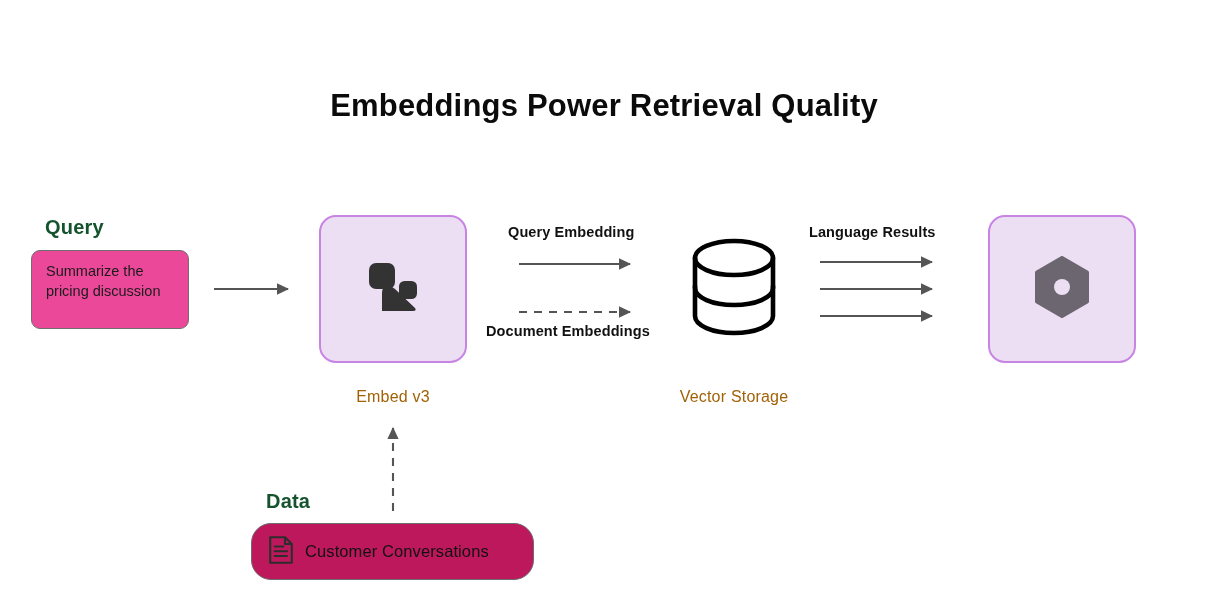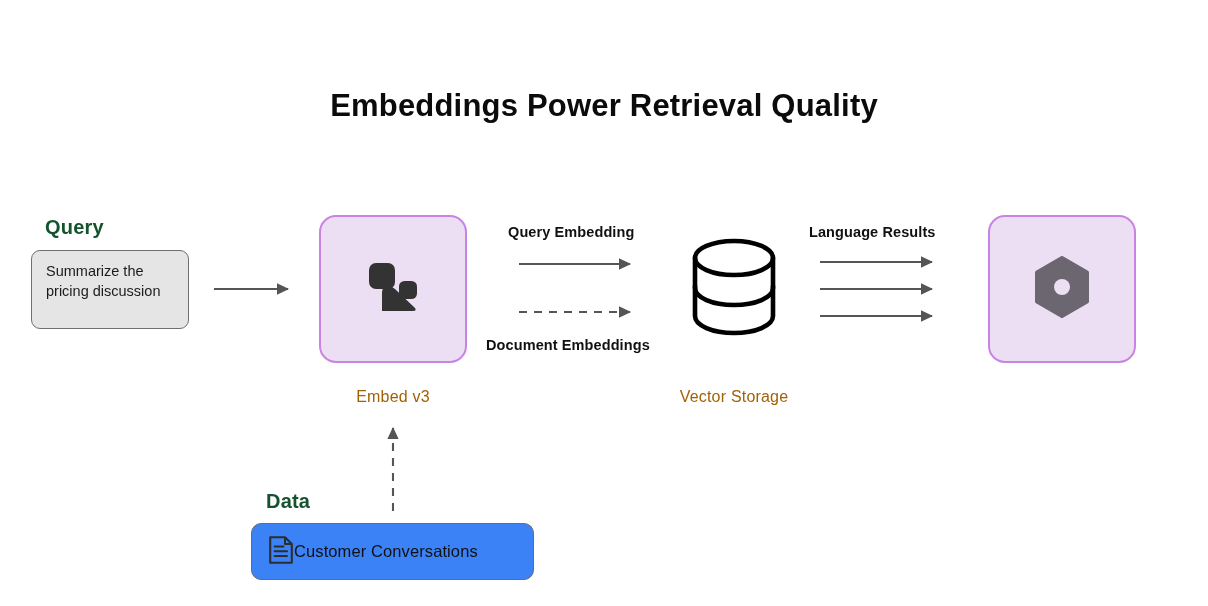--- a/index.html
+++ b/index.html
@@ -41,21 +41,21 @@
     white-space: nowrap;
   }
 
   
   .query-card {
     position: absolute;
     left: 31px;
     top: 226px;
     width: 158px;
     height: 79px;
-    background: #e5e5e5;
+    background: #ec4899;
     border: 1.4px solid #6f6f6f;
     border-radius: 9px;
     box-sizing: border-box;
     padding: 10px 11px 0 14px;
     font-size: 14.5px;
     line-height: 20px;
     color: #1b1b1b;
   }
 
   
@@ -107,26 +107,27 @@
   
   #cylinder-icon { position: absolute; left: 686px; top: 212px; }
 
   
   .data-card {
     position: absolute;
     left: 251px;
     top: 499px;
     width: 283px;
     height: 57px;
-    background: #3b82f6;
+    background: #be185d;
     border: 1.3px solid #6d6d6d;
-    border-radius: 10px;
+    border-radius: 20px;
     box-sizing: border-box;
     display: flex;
     align-items: center;
+    gap: 11px;
     padding-left: 16px;
   }
   .data-card-label {
     font-size: 16.5px;
     color: #111111;
     letter-spacing: 0.1px;
   }
 </style>
 </head>
 <body>
@@ -165,21 +166,21 @@
     <span>
       <svg width="58" height="62" viewBox="0 0 58 62" aria-hidden="true">
         <path d="M29 2 L54 16.5 L54 45.5 L29 60 L4 45.5 L4 16.5 Z" fill="#6b6670" stroke="#6b6670" stroke-width="4" stroke-linejoin="round"></path>
         <circle cx="29" cy="31" r="8" fill="#ecdff4"></circle>
       </svg>
     </span>
   </div>
 
   <div class="edge-label" style="left:508px; top:200px;">Query Embedding</div>
 
-  <div class="edge-label" style="left:486px; top:313px;">Document Embeddings</div>
+  <div class="edge-label" style="left:486px; top:299px;">Document Embeddings</div>
 
   <div class="edge-label" style="left:809px; top:200px;">Language Results</div>
 
   <div class="section-heading" style="left:266px; top:466px;">Data</div>
 
   <div class="data-card">
     <span>
       <svg width="26" height="30" viewBox="0 0 26 30" aria-hidden="true">
         <path d="M2.2 2.2 H17 L23.8 9 V27.8 H2.2 Z" fill="none" stroke="#2d2d2d" stroke-width="2.1" stroke-linejoin="round"></path>
         <path d="M17 2.2 L17 9 L23.8 9" fill="none" stroke="#2d2d2d" stroke-width="2.1" stroke-linejoin="round"></path>

